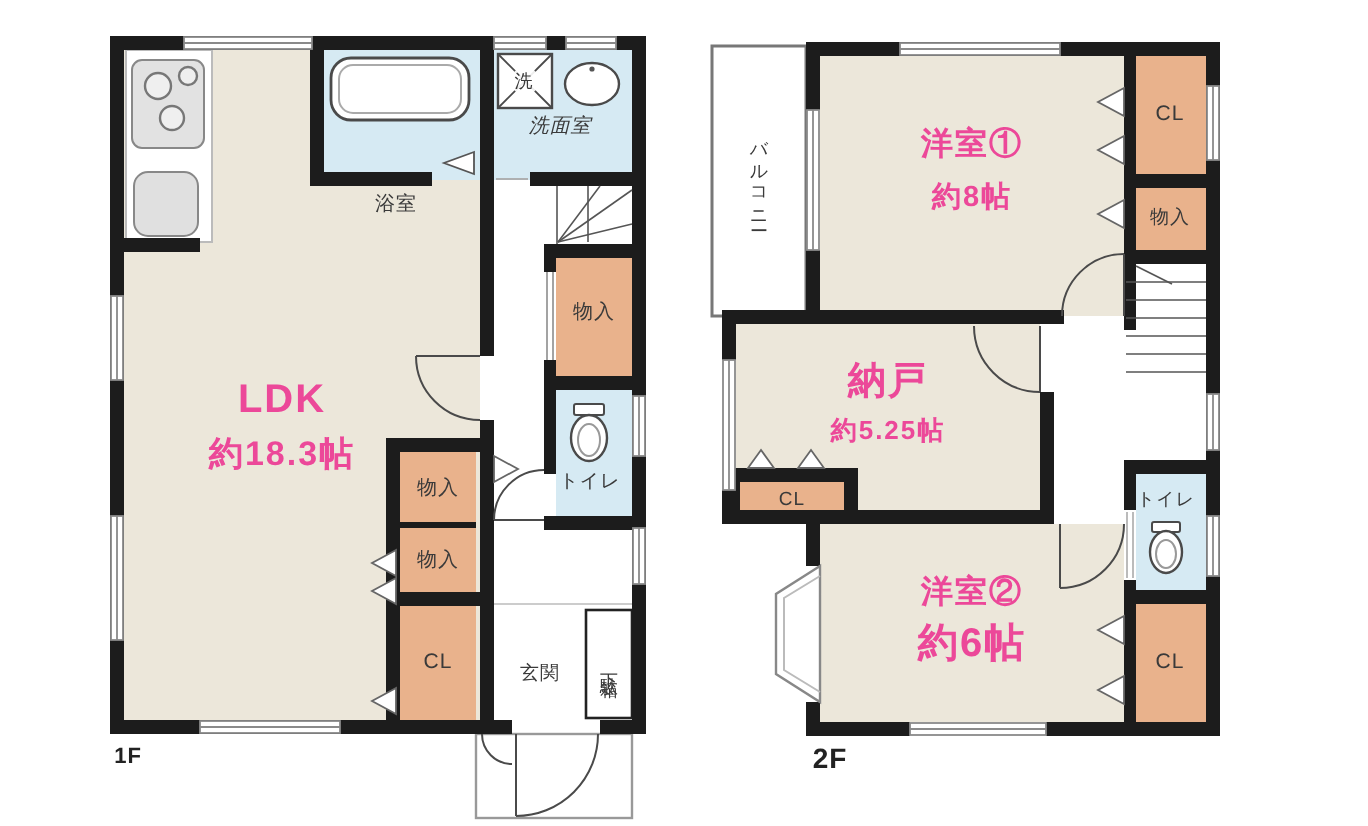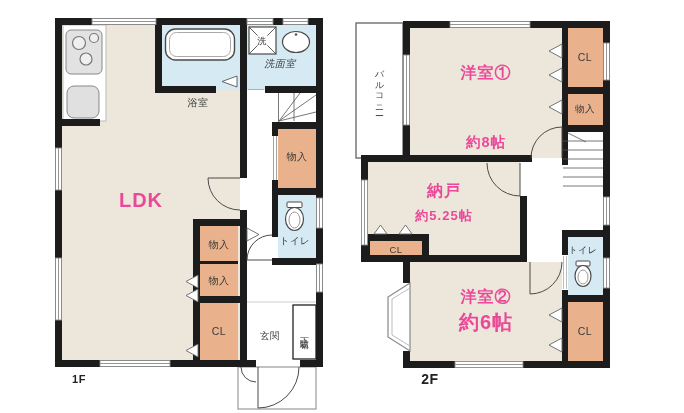--- a/index.html
+++ b/index.html
@@ -11,21 +11,21 @@
   .lbl{
     position:absolute;transform:translate(-50%,-50%);
     color:#3a3a3a;white-space:nowrap;line-height:1;letter-spacing:.5px;
     text-align:center;user-select:none;
   }
   .lbl.big{font-weight:bold;color:#ec4899;letter-spacing:1px;}
   .lbl.vert{
     writing-mode:vertical-rl;text-orientation:upright;
     white-space:nowrap;letter-spacing:1.5px;
   }
-  .lbl.floor{font-weight:bold;color:#222;margin-left:15px;}
+  .lbl.floor{font-weight:bold;color:#222;}
 </style>
 </head>
 <body>
 
 <div class="canvas">
 
 <svg width="684" height="413" viewBox="0 0 684 413">
 
   <g>
 
@@ -259,38 +259,39 @@
         <polygon points="374,234 380.5,225 387,234"></polygon>
         <polygon points="399,234 405.5,225 412,234"></polygon>
         <polygon points="562,308 549,315 562,322"></polygon>
         <polygon points="562,338 549,345 562,352"></polygon>
       </g>
     </g>
   </g>
 </svg>
 
 <div class="lbl big" style="left:141px;top:200px;font-size:20px;">LDK</div>
+<div class="lbl big" style="left:141px;top:227px;font-size:17px;">約18.3帖</div>
 <div class="lbl" style="left:198px;top:71px;font-size:10px;margin-top:32px;">浴室</div>
 <div class="lbl" style="left:280px;top:64px;font-size:10px;font-style:italic;">洗面室</div>
 <div class="lbl" style="left:262px;top:41px;font-size:9px;">洗</div>
 <div class="lbl" style="left:297px;top:157px;font-size:10px;">物入</div>
 <div class="lbl" style="left:295px;top:241px;font-size:9.5px;">トイレ</div>
 <div class="lbl" style="left:219px;top:245px;font-size:10px;">物入</div>
 <div class="lbl" style="left:219px;top:281px;font-size:10px;">物入</div>
 <div class="lbl" style="left:219px;top:331px;font-size:10.5px;">CL</div>
 <div class="lbl" style="left:270px;top:337px;font-size:9.5px;font-family:Liberation Mono, monospace;">玄関</div>
 <div class="lbl vert" style="left:304px;top:332px;font-size:9px;">下駄箱</div>
 <div class="lbl floor" style="left:64px;top:379px;font-size:11px;">1F</div>
 
 <div class="lbl vert" style="left:379px;top:88px;font-size:9px;">バルコニー</div>
 <div class="lbl big" style="left:486px;top:73px;font-size:16px;">洋室①</div>
-<div class="lbl big" style="left:486px;top:99px;font-size:14.5px;margin-top:43px;">約8帖</div>
+<div class="lbl big" style="left:486px;top:99px;font-size:14.5px;">約8帖</div>
 <div class="lbl" style="left:585px;top:57px;font-size:10.5px;">CL</div>
 <div class="lbl" style="left:585px;top:109px;font-size:9.5px;">物入</div>
-<div class="lbl big" style="left:444px;top:191px;font-size:16px;">納戸</div>
+<div class="lbl big" style="left:444px;top:191px;font-size:19px;">納戸</div>
 <div class="lbl big" style="left:444px;top:215px;font-size:13px;">約5.25帖</div>
 <div class="lbl" style="left:396px;top:250px;font-size:9.5px;">CL</div>
 <div class="lbl" style="left:583px;top:250px;font-size:9px;">トイレ</div>
 <div class="lbl big" style="left:486px;top:297px;font-size:16px;">洋室②</div>
 <div class="lbl big" style="left:486px;top:322px;font-size:20px;">約6帖</div>
 <div class="lbl" style="left:585px;top:331px;font-size:10.5px;">CL</div>
 <div class="lbl floor" style="left:415px;top:379px;font-size:14px;">2F</div>
 
 </div>
 

